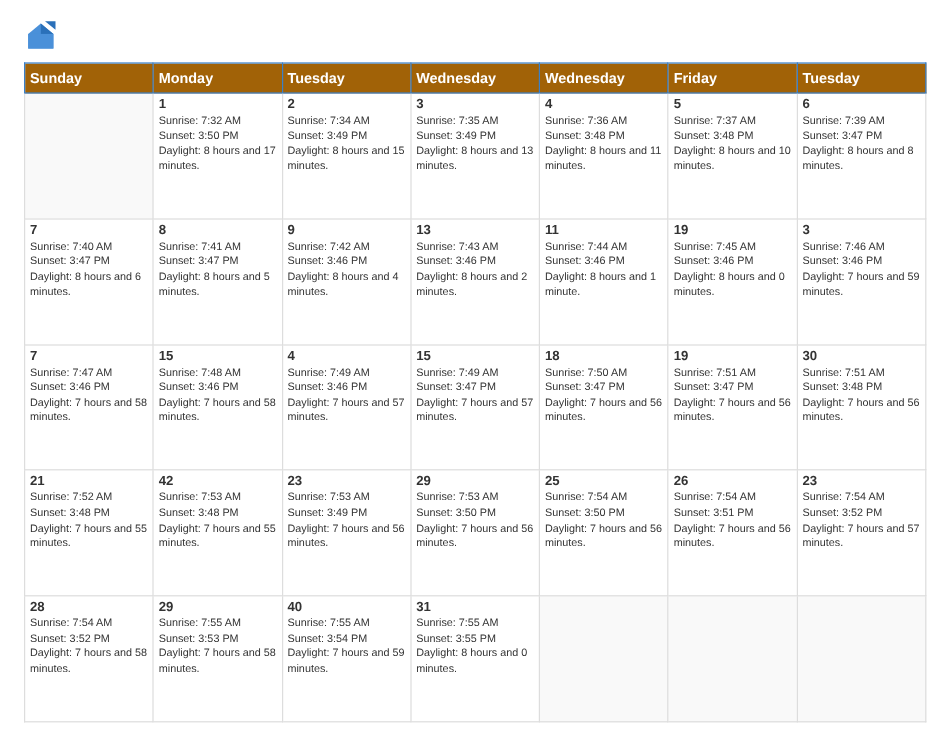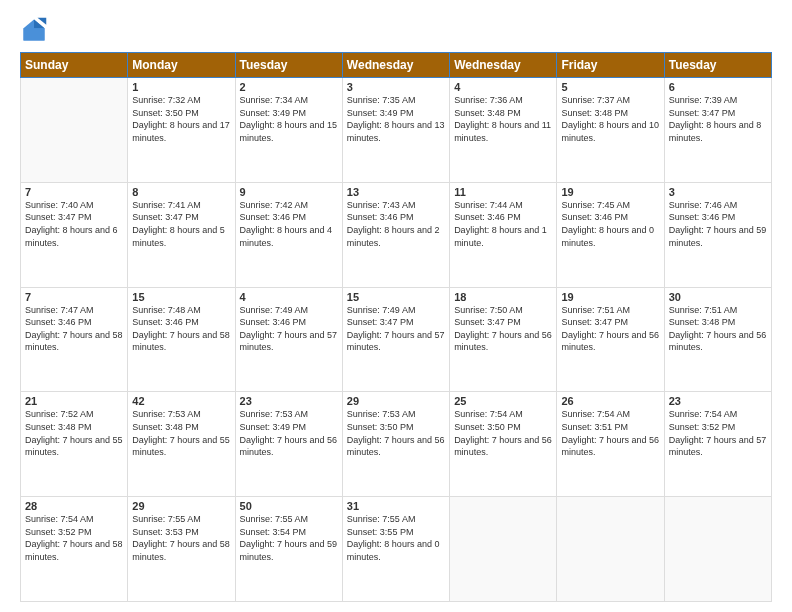--- a/index.html
+++ b/index.html
@@ -254,21 +254,21 @@
         <tr class="week-row">
           <td>
             <span class="day-num">28</span>
             <div class="day-detail">Sunrise: 7:54 AM<br>Sunset: 3:52 PM<br>Daylight: 7 hours and 58 minutes.</div>
           </td>
           <td>
             <span class="day-num">29</span>
             <div class="day-detail">Sunrise: 7:55 AM<br>Sunset: 3:53 PM<br>Daylight: 7 hours and 58 minutes.</div>
           </td>
           <td>
-            <span class="day-num">50</span>
+            <span class="day-num">40</span>
             <div class="day-detail">Sunrise: 7:55 AM<br>Sunset: 3:54 PM<br>Daylight: 7 hours and 59 minutes.</div>
           </td>
           <td>
             <span class="day-num">31</span>
             <div class="day-detail">Sunrise: 7:55 AM<br>Sunset: 3:55 PM<br>Daylight: 8 hours and 0 minutes.</div>
           </td>
           <td class="empty"></td>
           <td class="empty"></td>
           <td class="empty"></td>
         </tr>

